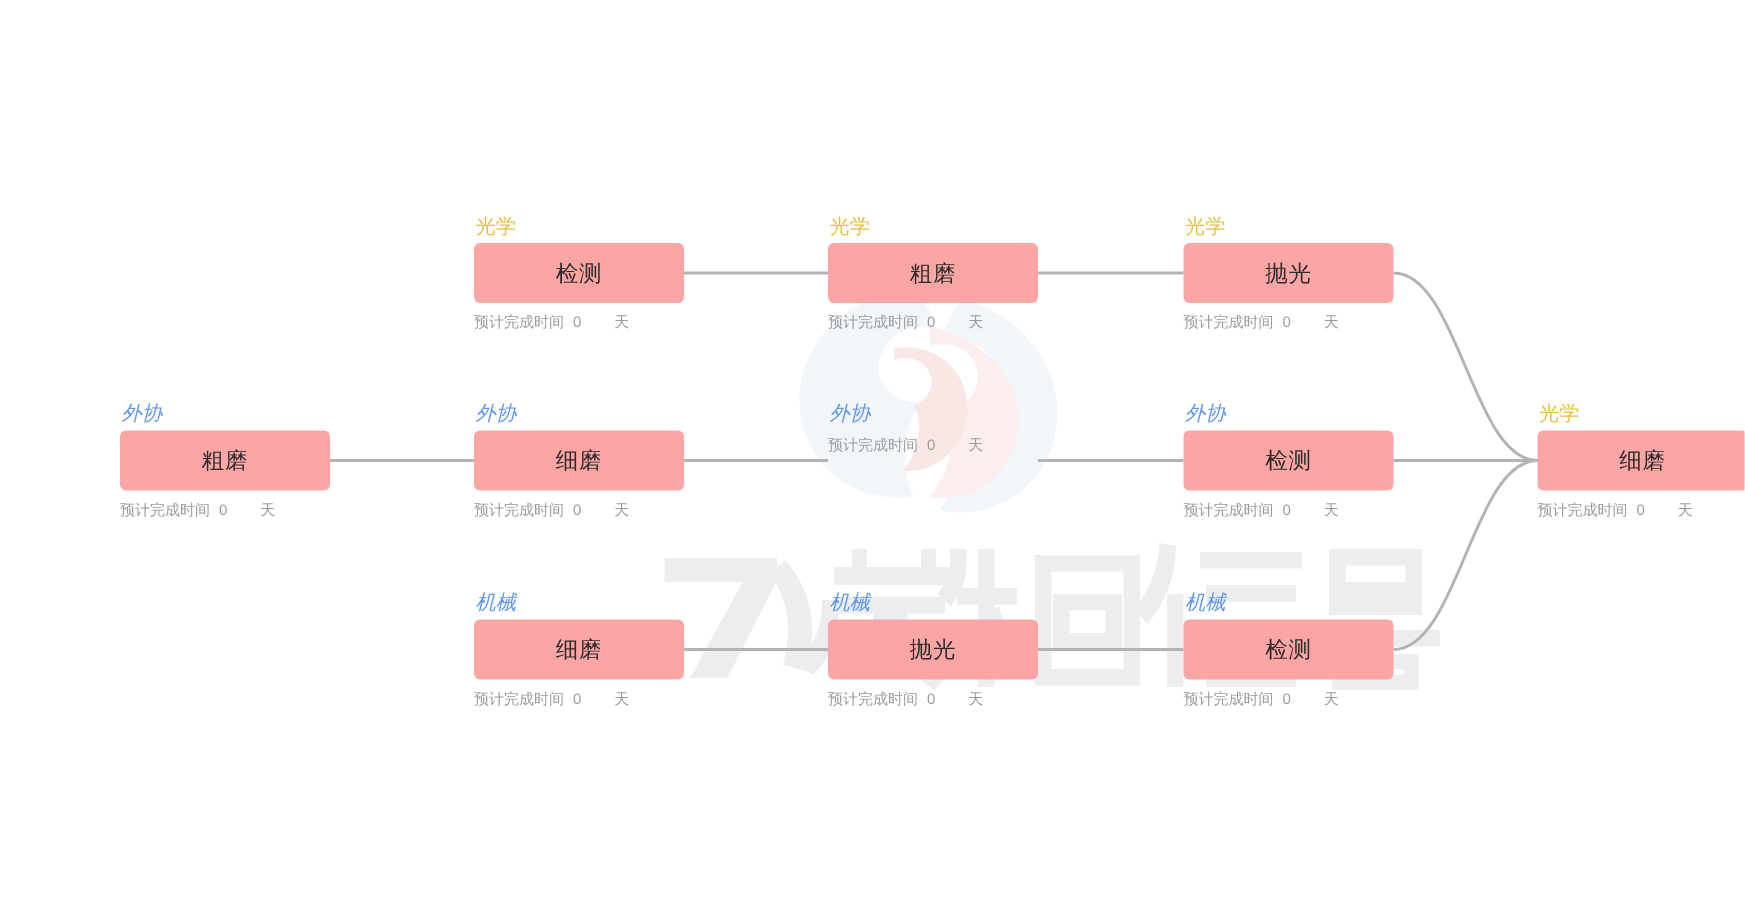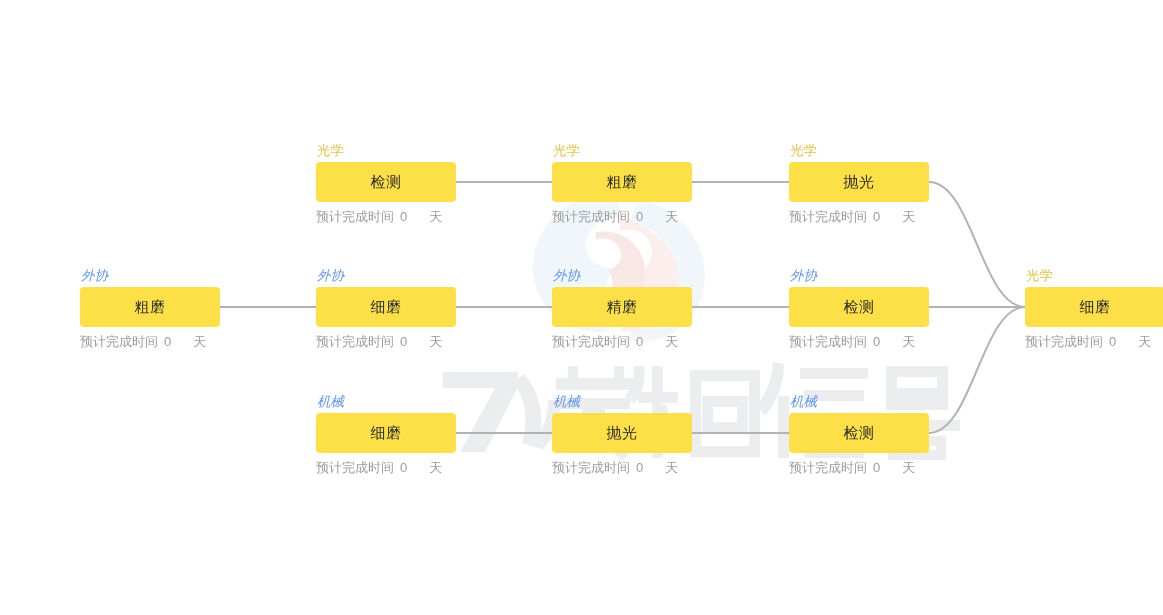--- a/index.html
+++ b/index.html
@@ -31,32 +31,32 @@
     margin-bottom:3px;
     padding-left:1px;
     white-space:nowrap;
     font-family:"Liberation Sans","DejaVu Sans",sans-serif;
   }
   .cat-blue{color:#6096f0;font-style:italic;}
   .cat-gold{color:#e2c044;}
   .node-box{
     width:140px;height:40px;
     border-radius:4px;
-    background:#fde047;
+    background:#fca5a5;
     display:flex;align-items:center;justify-content:center;
     box-sizing:border-box;
   }
   .node-title{
     font-size:15px;color:#2b2b2b;
     font-family:"Liberation Sans","DejaVu Sans",sans-serif;
     letter-spacing:.5px;
   }
   .node-foot{
     margin-top:6px;
-    font-size:13px;color:#9b9b9b;
+    font-size:10px;color:#9b9b9b;
     white-space:nowrap;
     display:flex;align-items:baseline;
     font-family:"Liberation Sans","DejaVu Sans",sans-serif;
   }
   .foot-label{}
   .foot-val{margin-left:6px;}
   .foot-unit{margin-left:22px;}
 </style>
 </head>
 <body>
@@ -191,23 +191,20 @@
           <span class="node-title">细磨</span>
         </div>
         <div class="node-foot">
           <span class="foot-label">预计完成时间</span>
           <span class="foot-val">0</span>
           <span class="foot-unit">天</span>
         </div>
       </div>
       <div class="node" style="left: 504px; top: 268px;">
         <div class="node-cat cat-blue">外协</div>
-        <div class="node-box">
-          <span class="node-title">精磨</span>
-        </div>
         <div class="node-foot">
           <span class="foot-label">预计完成时间</span>
           <span class="foot-val">0</span>
           <span class="foot-unit">天</span>
         </div>
       </div>
       <div class="node" style="left: 741px; top: 268px;">
         <div class="node-cat cat-blue">外协</div>
         <div class="node-box">
           <span class="node-title">检测</span>

